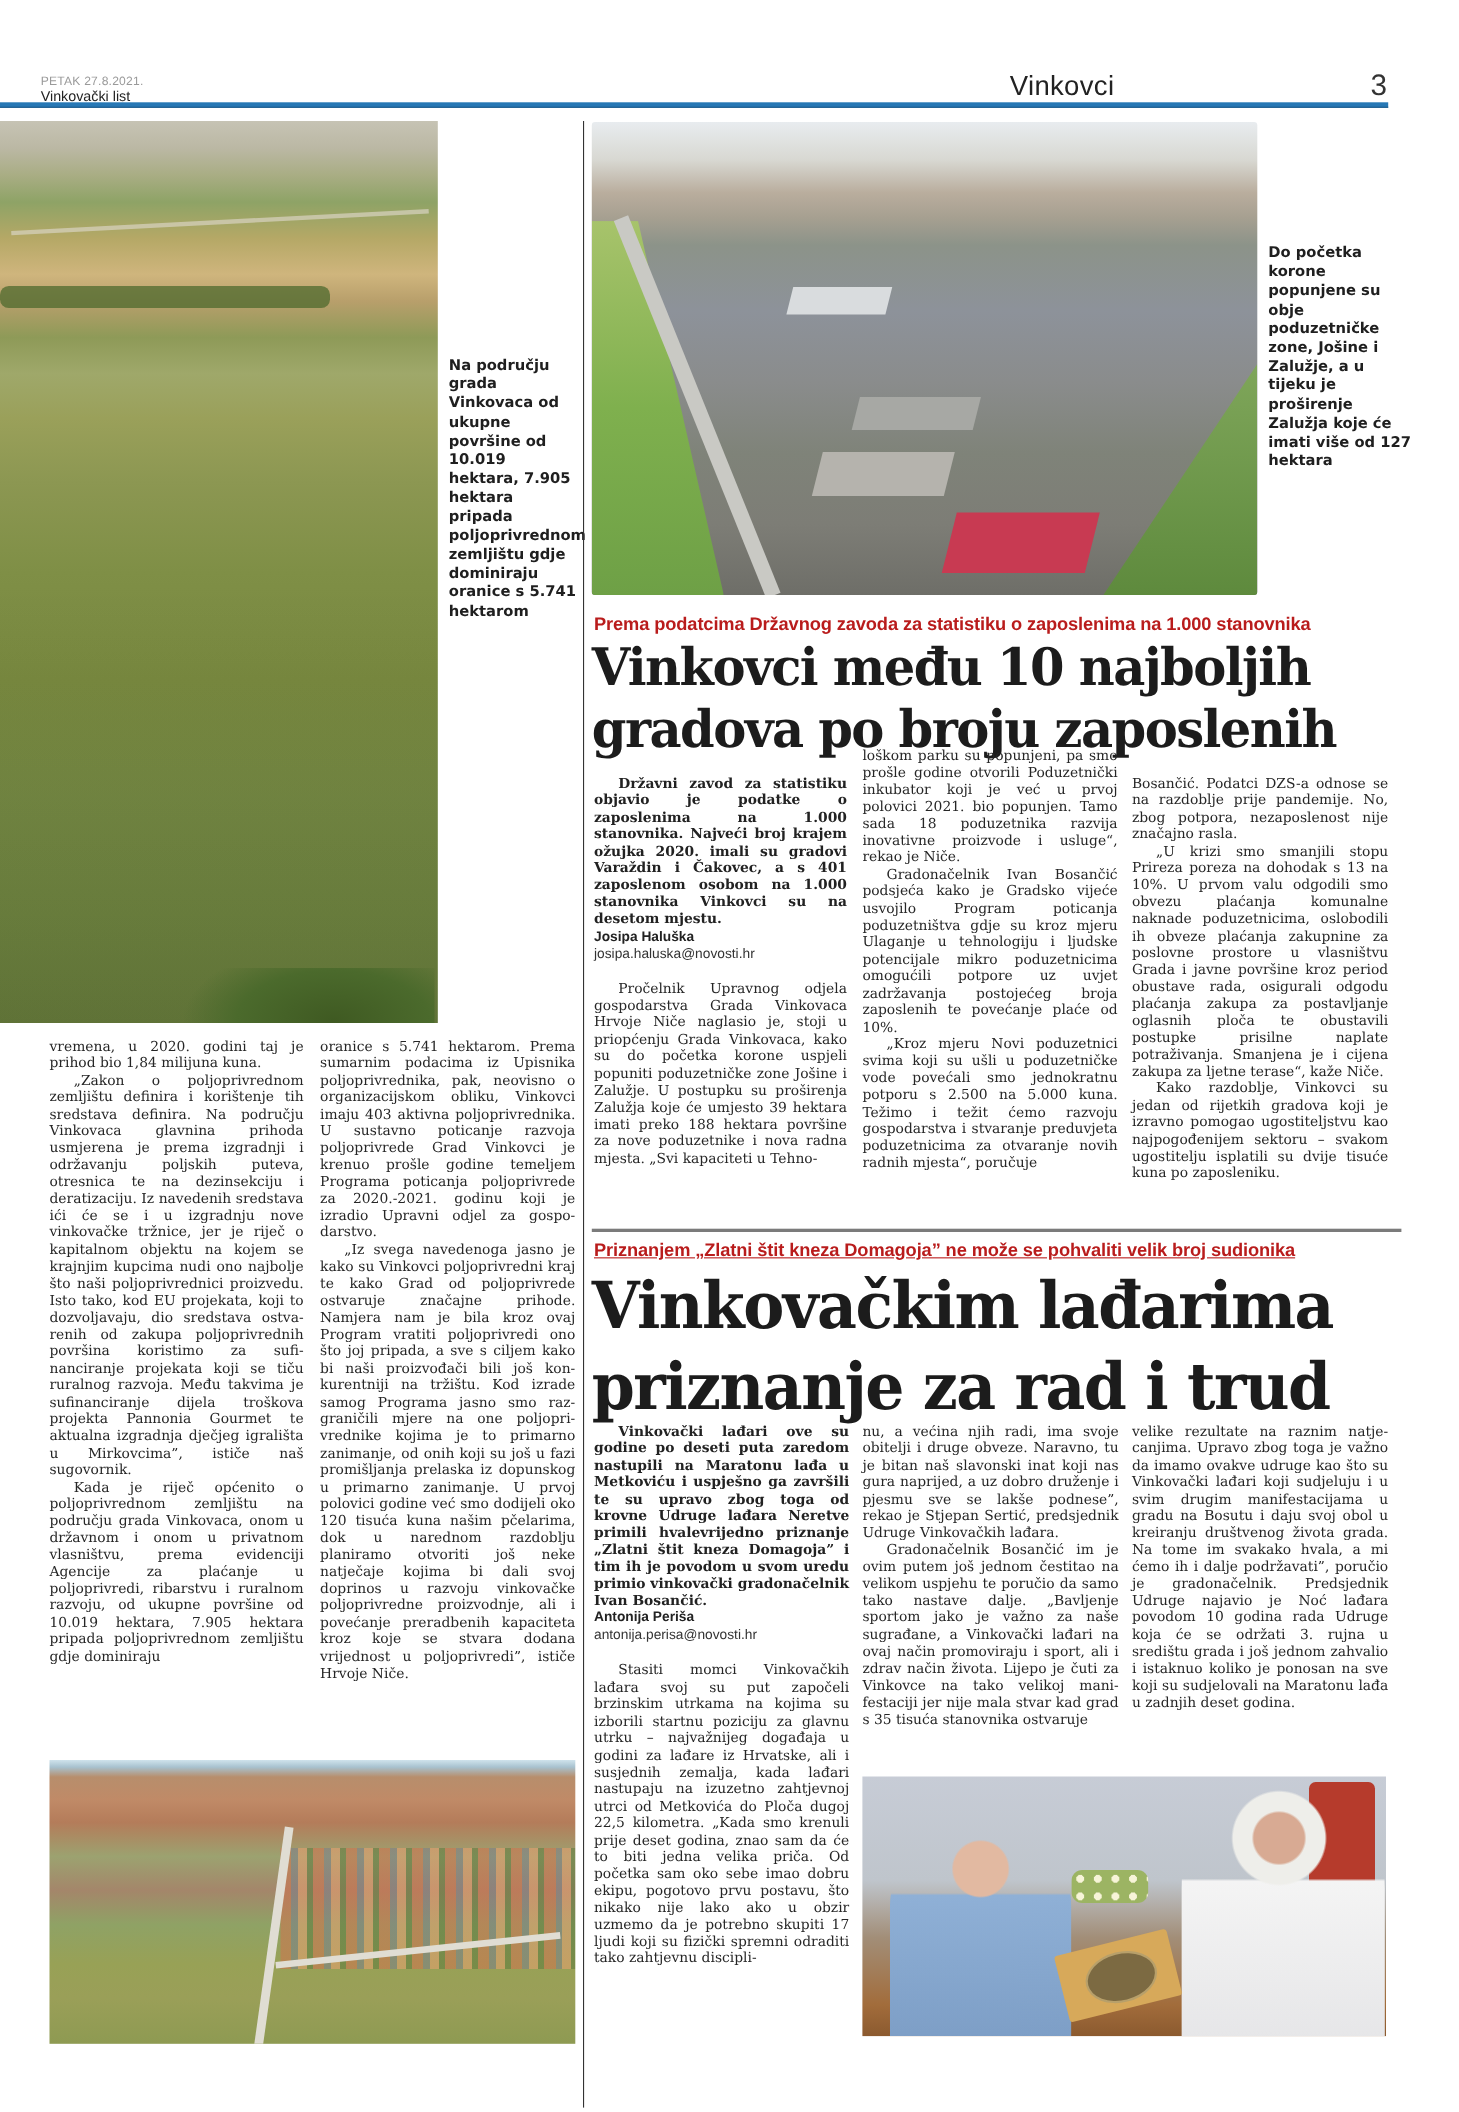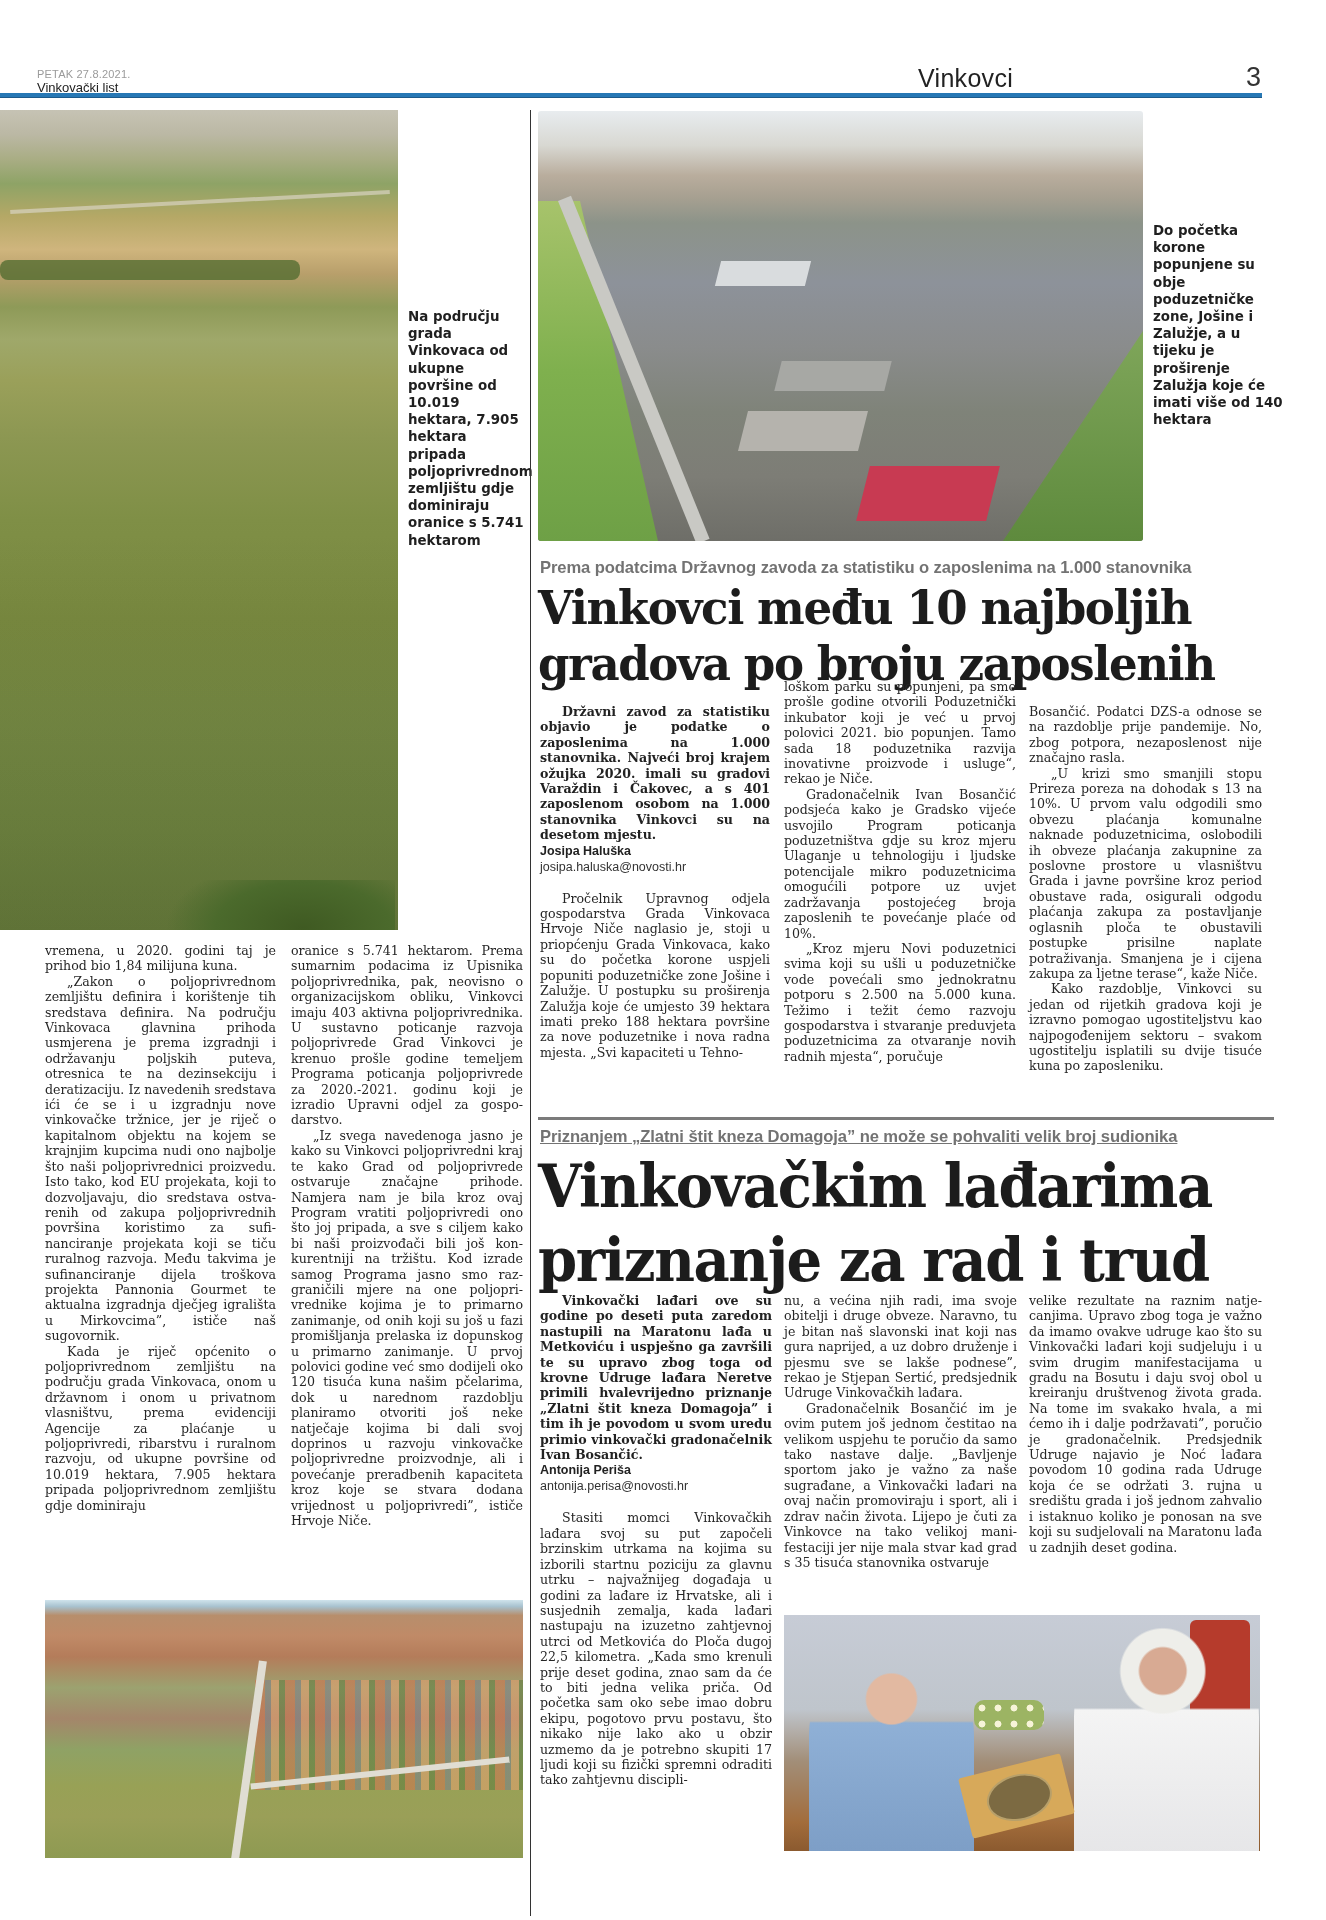--- a/index.html
+++ b/index.html
@@ -47,31 +47,31 @@
   }
   .photo-officials .man1 { position: absolute; left: 25px; top: 40px; width: 165px; height: 200px; background: radial-gradient(circle at 50% 22%, #e2b9a1 0 14%, rgba(0,0,0,0) 15%), linear-gradient(180deg, rgba(0,0,0,0) 33%, #8fb0d6 34%, #7d9ec6 100%); border-radius: 40% 40% 0 0; }
   .photo-officials .man2 { position: absolute; left: 290px; top: 10px; width: 185px; height: 230px; background: radial-gradient(circle at 48% 20%, #d8aa93 0 11%, #eeeeea 12% 20%, rgba(0,0,0,0) 21%), linear-gradient(180deg, rgba(0,0,0,0) 36%, #f4f4f4 37%, #e6e6e8 100%); border-radius: 40% 40% 0 0; }
   .photo-officials .plaque { position: absolute; left: 180px; top: 150px; width: 105px; height: 62px; background: #d7a95a; transform: rotate(-14deg); border-radius: 3px; }
   .photo-officials .plaque::after { content: ""; position: absolute; left: 22px; top: 10px; width: 62px; height: 42px; border-radius: 50%; background: #7c6a42; border: 2px solid #b8a06a; }
   .photo-officials .vest { position: absolute; right: 10px; top: 5px; width: 60px; height: 110px; background: #b63b2c; border-radius: 6px; }
   .photo-officials .flowers { position: absolute; left: 190px; top: 85px; width: 70px; height: 30px; background: radial-gradient(circle, #f7f4d8 0 30%, rgba(0,0,0,0) 32%) 0 0/16px 16px, #9cb463; border-radius: 10px; }
 
   
   .caption { position: absolute; font: bold 13.4px/17.2px "DejaVu Sans", sans-serif; color: #1f1f1f; }
-  .cap-fields { left: 408px; top: 308px; width: 120px; }
+  .cap-fields { left: 408px; top: 324px; width: 120px; }
   .cap-industrial { left: 1153px; top: 222px; width: 130px; }
 
   
   .vrule { position: absolute; width: 1px; background: #333; }
   .vr1 { left: 530px; top: 110px; height: 1806px; }
   .hrule { position: absolute; height: 3px; background: #7b7b7b; }
   .hr1 { left: 538px; top: 1117px; width: 736px; }
 
   
-  .kicker { position: absolute; font: bold 16.6px "Liberation Sans", sans-serif; color: #737373; letter-spacing: -0.1px; }
+  .kicker { position: absolute; font: bold 16.6px "Liberation Sans", sans-serif; color: #b91c1c; letter-spacing: -0.1px; }
   .kick1 { left: 540px; top: 558px; }
   .kick2 { left: 540px; top: 1127px; text-decoration: underline; }
   .headline { position: absolute; font-family: "DejaVu Serif", serif; font-weight: bold; color: #1c1c1c; letter-spacing: -1.5px; transform-origin: left top; }
   .head1 { left: 538px; top: 580px; font-size: 47px; line-height: 56px; transform: scaleX(0.96); width: 760px; }
   .head2 { left: 538px; top: 1150px; font-size: 59px; line-height: 74px; transform: scaleX(0.95); width: 780px; }
 
   .col { position: absolute; font-size: 12.6px; line-height: 15.4px; text-align: justify; color: #262626; hyphens: manual; }
   .col p { text-indent: 22px; }
   .col p.noindent { text-indent: 0; }
   .col .lead { font-weight: bold; text-indent: 22px; color: #222; }
@@ -112,21 +112,21 @@
 
 <div class="photo photo-industrial">
   <div class="field-left"></div>
   <div class="road"></div>
   <div class="field-right"></div>
   <div class="roof-white"></div>
   <div class="roof-grey2"></div>
   <div class="roof-grey"></div>
   <div class="roof-red"></div>
 </div>
-<div class="caption cap-industrial">Do početka korone popunjene su obje poduzetničke zone, Jošine i Zalužje, a u tijeku je proširenje Zalužja koje će imati više od 140 hektara</div>
+<div class="caption cap-industrial">Do početka korone popunjene su obje poduzetničke zone, Jošine i Zalužje, a u tijeku je proširenje Zalužja koje će imati više od 127 hektara</div>
 
 <article>
   <div class="kicker kick1">Prema podatcima Državnog zavoda za statistiku o zaposlenima na 1.000 stanovnika</div>
   <h1 class="headline head1">
     <span>Vinkovci među 10 najboljih</span><br>
     <span>gradova po broju zaposlenih</span>
   </h1>
   <div class="col a1c1">
     <p class="lead">Državni zavod za statistiku objavio je podatke o zaposlenima na 1.000 stanovnika. Najveći broj krajem ožujka 2020. imali su gradovi Varaždin i Čakovec, a s 401 zaposlenom osobom na 1.000 stanovnika Vinkovci su na desetom mjestu.</p>
     <p class="byline-name">Josipa Haluška</p>

